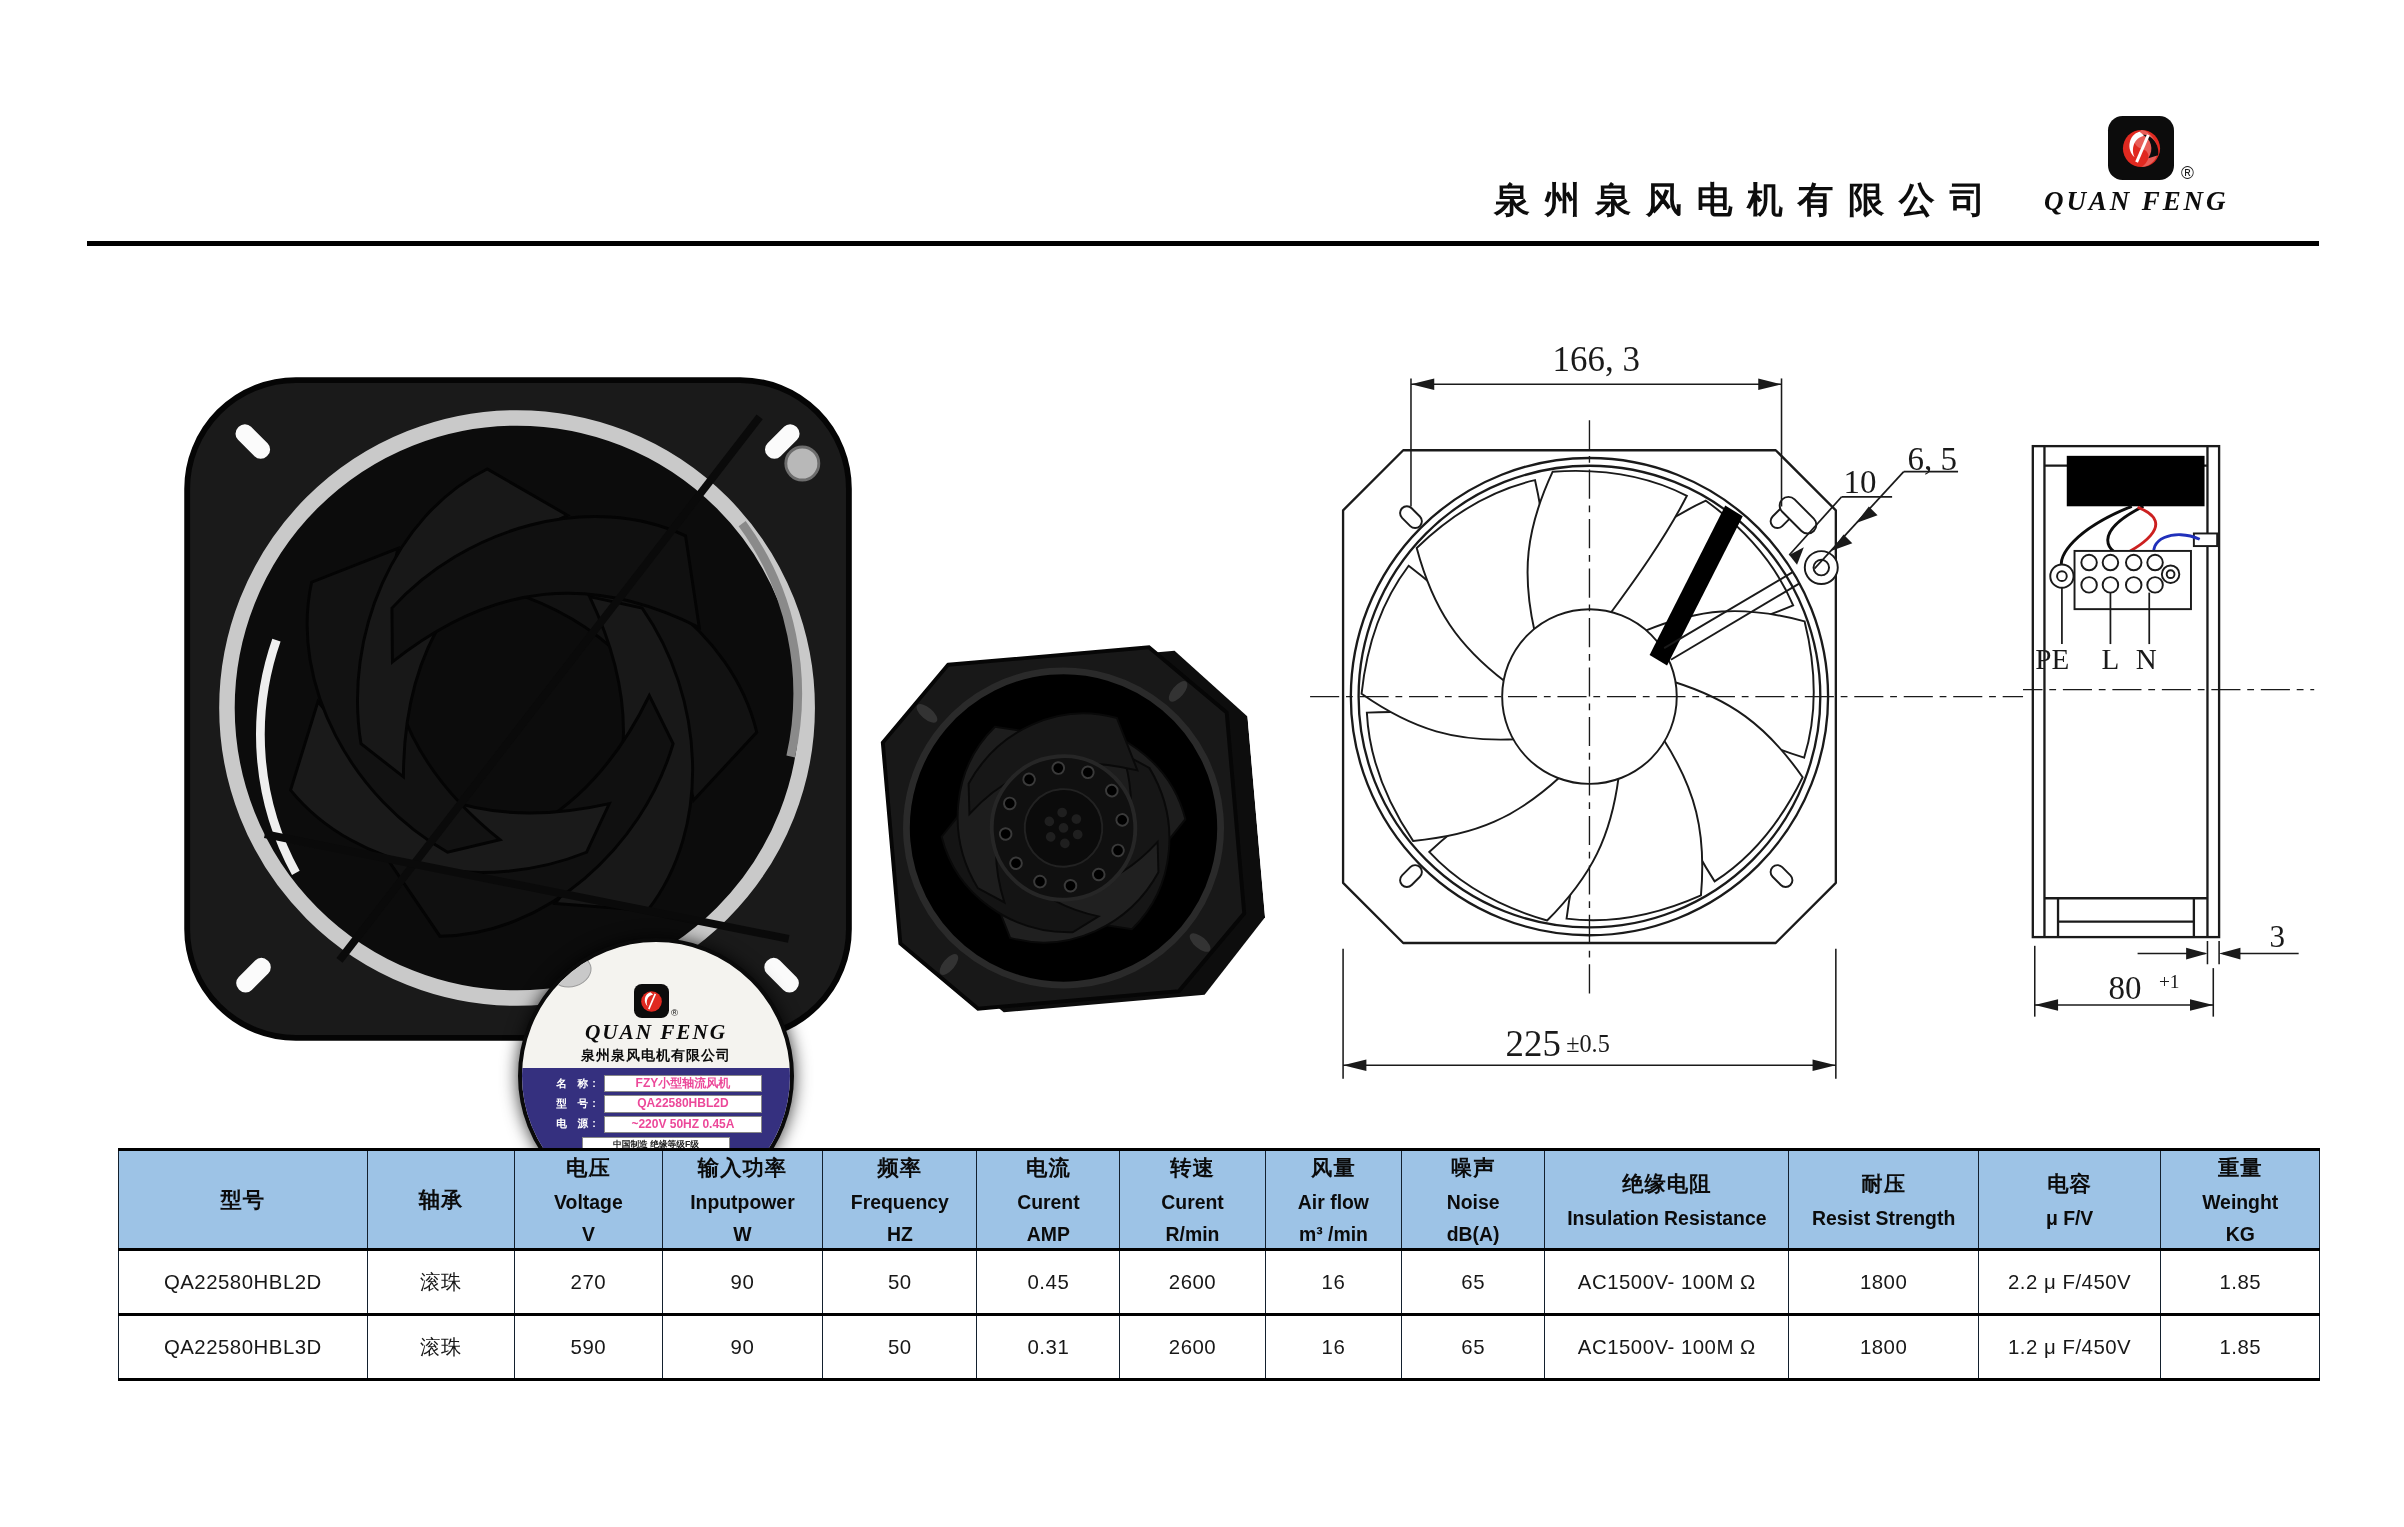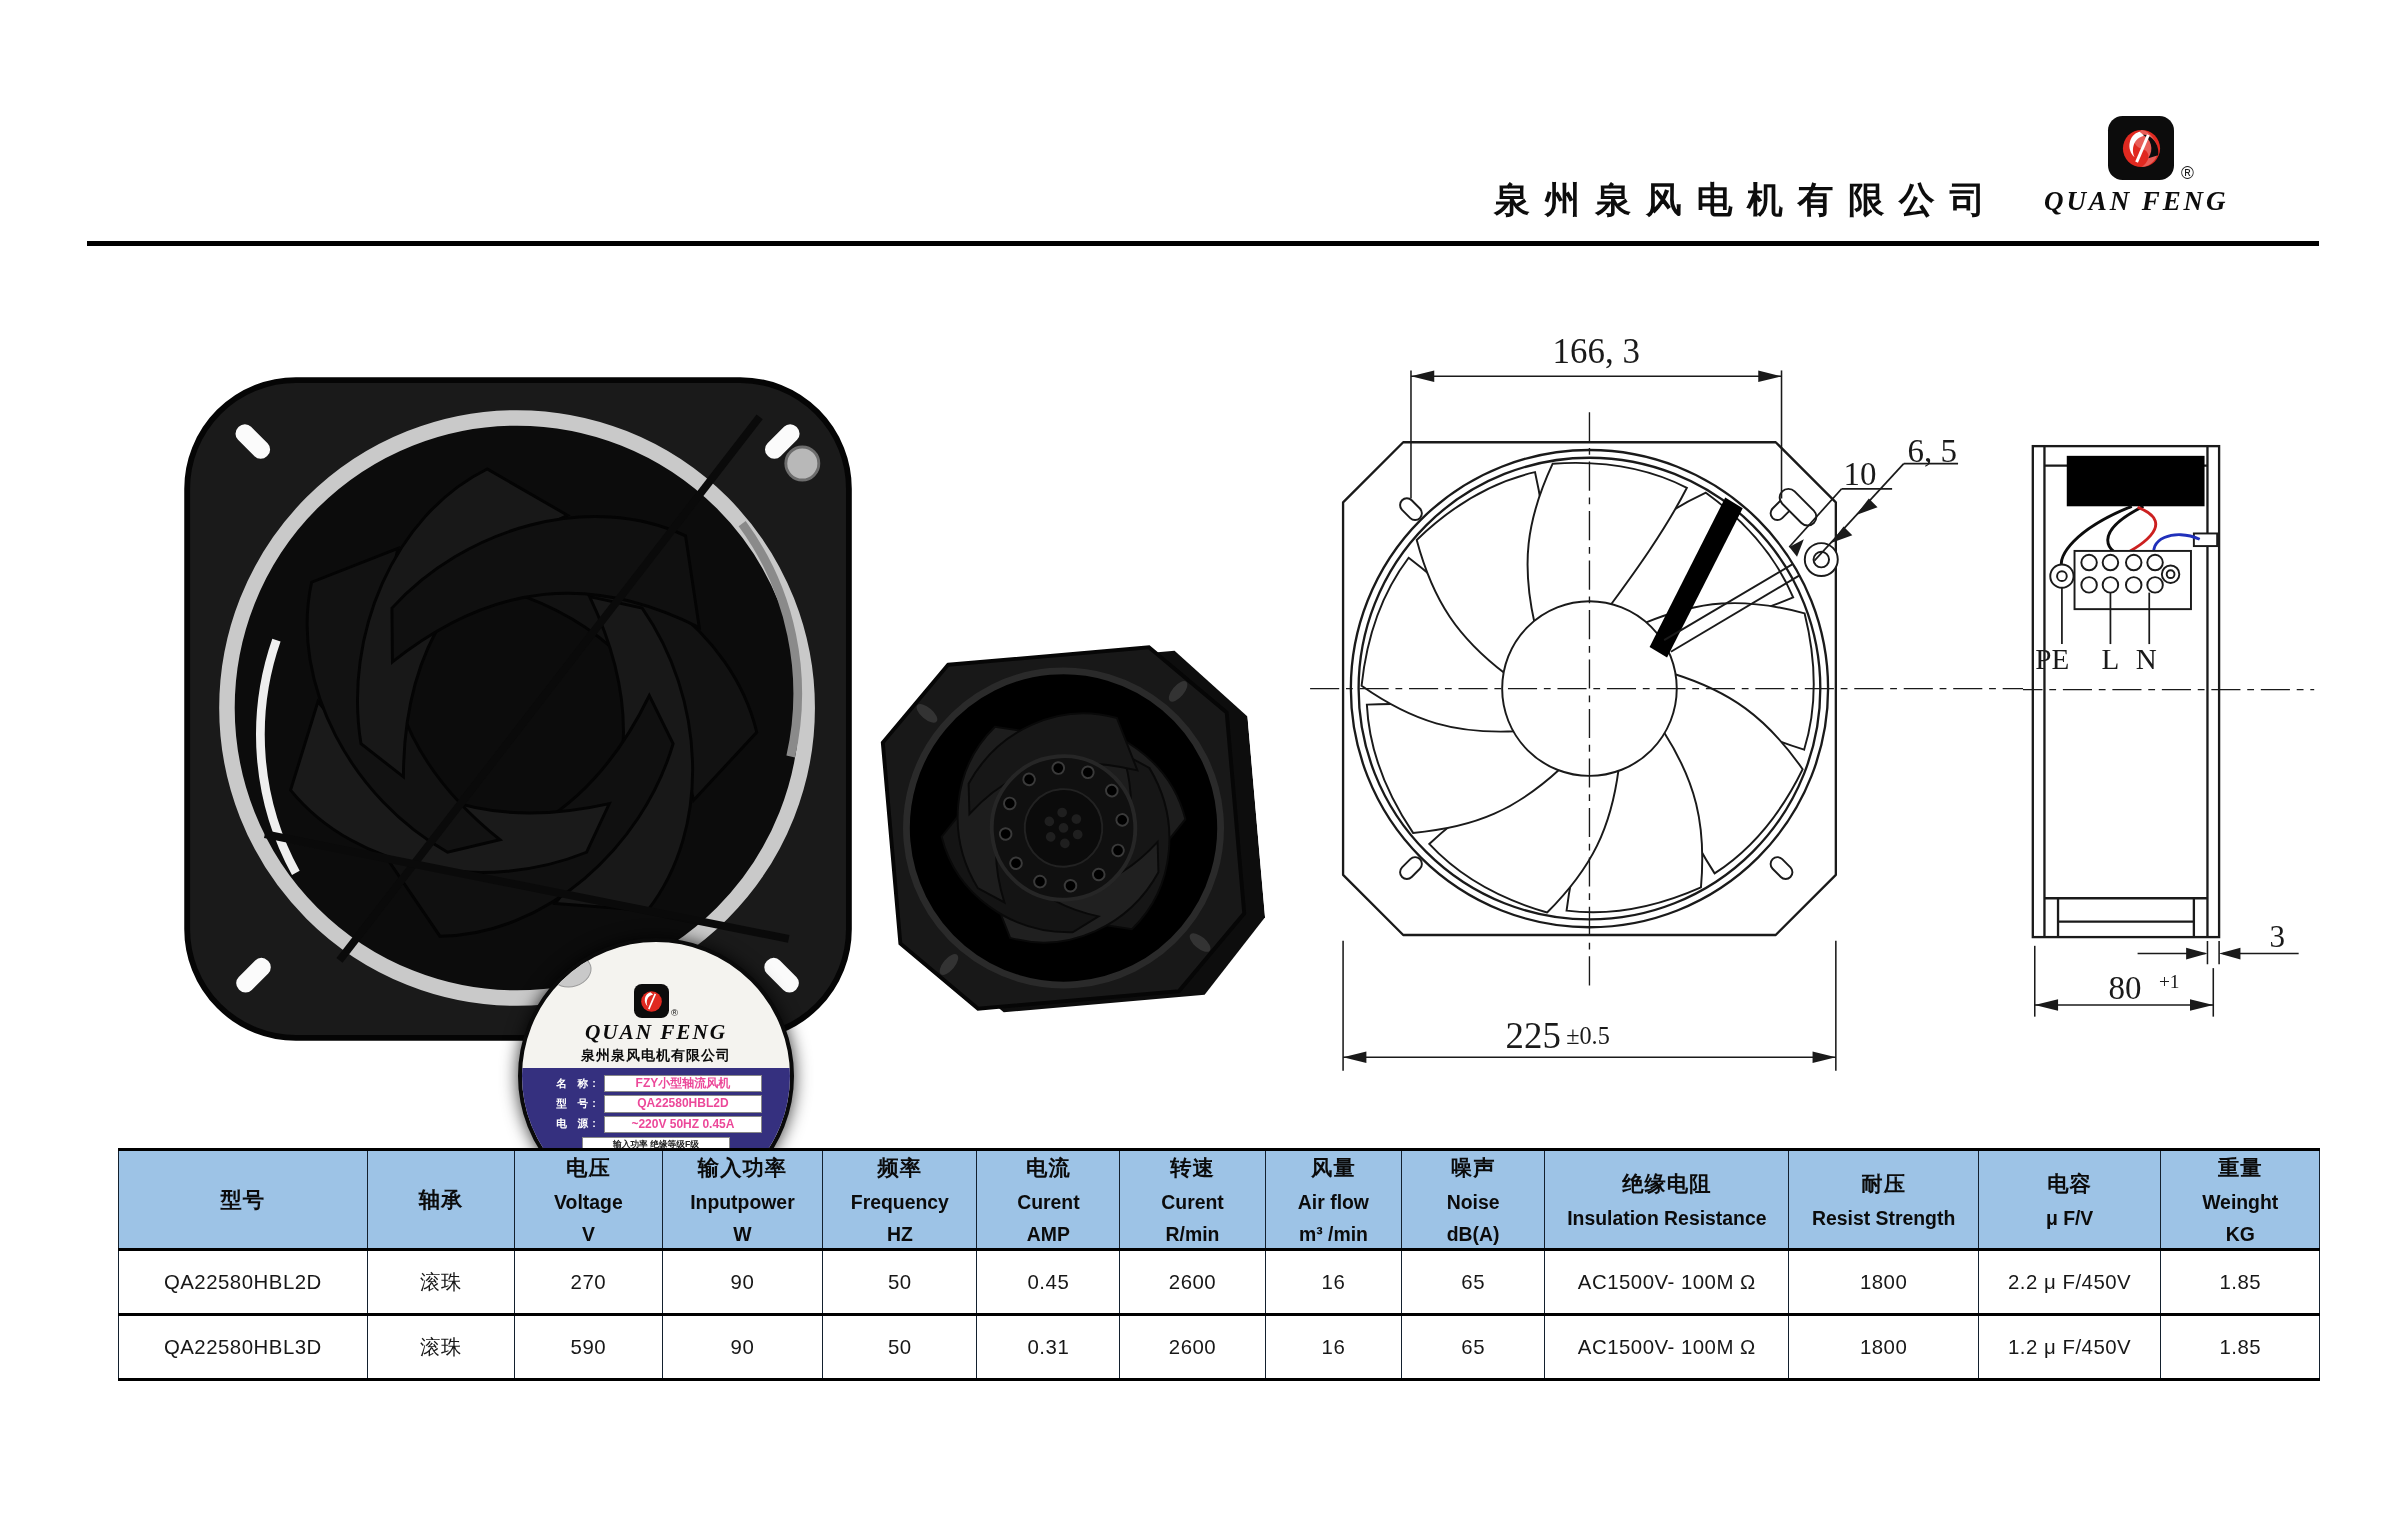--- a/index.html
+++ b/index.html
@@ -43,21 +43,21 @@
            width:153px;text-align:center;padding:0 1.9px;line-height:15.5px;white-space:nowrap;}
   .lab-note{background:#fff;color:#222;font-size:8.7px;font-weight:bold;border:1px solid #888;
             width:146px;text-align:center;line-height:12.6px;margin-top:1px;}
   .cert-row{display:flex;align-items:center;gap:13.6px;margin-top:3.9px;}
   .iso-stamp{width:27px;height:27px;border:1.9px solid #c0392b;border-radius:50%;color:#c0392b;
              font-size:8.7px;font-weight:bold;display:flex;align-items:center;justify-content:center;}
   .cert-ce,.cert-fc{color:#d4452c;font-size:20.4px;font-weight:bold;font-family:"Liberation Serif",serif;}
   .made-in{color:#fff;font-size:12.6px;font-weight:bold;letter-spacing:3.9px;margin-top:1.9px;}
 
   
-  .front-view{position:absolute;left:1310px;top:320px;width:718px;height:776px;}
+  .front-view{position:absolute;left:1310px;top:328px;width:718px;height:776px;}
   .side-view{position:absolute;left:2023px;top:320px;width:301px;height:718px;}
   .dim-text{font-family:"Liberation Serif",serif;fill:#1a1a1a;}
 
   
   .spec-wrap{position:absolute;left:118px;top:1148px;width:2202px;}
   table.spec{width:100%;border-collapse:collapse;table-layout:fixed;}
   table.spec th,table.spec td{border:1.9px solid #13202e;border-top:3.9px solid #000;
        border-bottom:3.9px solid #000;text-align:center;vertical-align:middle;padding:0;}
   table.spec thead tr{height:100px;}
   table.spec tbody tr{height:65px;}
@@ -135,21 +135,21 @@
           <span class="lab-val">FZY小型轴流风机</span>
         </div>
         <div class="lab-row">
           <span class="lab-key">型 号:</span>
           <span class="lab-val">QA22580HBL2D</span>
         </div>
         <div class="lab-row">
           <span class="lab-key">电 源:</span>
           <span class="lab-val">~220V 50HZ 0.45A</span>
         </div>
-        <div class="lab-note">输入功率 绝缘等级F级</div>
+        <div class="lab-note">中国制造 绝缘等级F级</div>
         <div class="cert-row">
           <span class="iso-stamp">ISO</span>
           <span class="cert-ce">CE</span>
           <span class="cert-fc">FC</span>
         </div>
         <div class="made-in">中国制造</div>
       </div>
     </div>
   </div>
 

